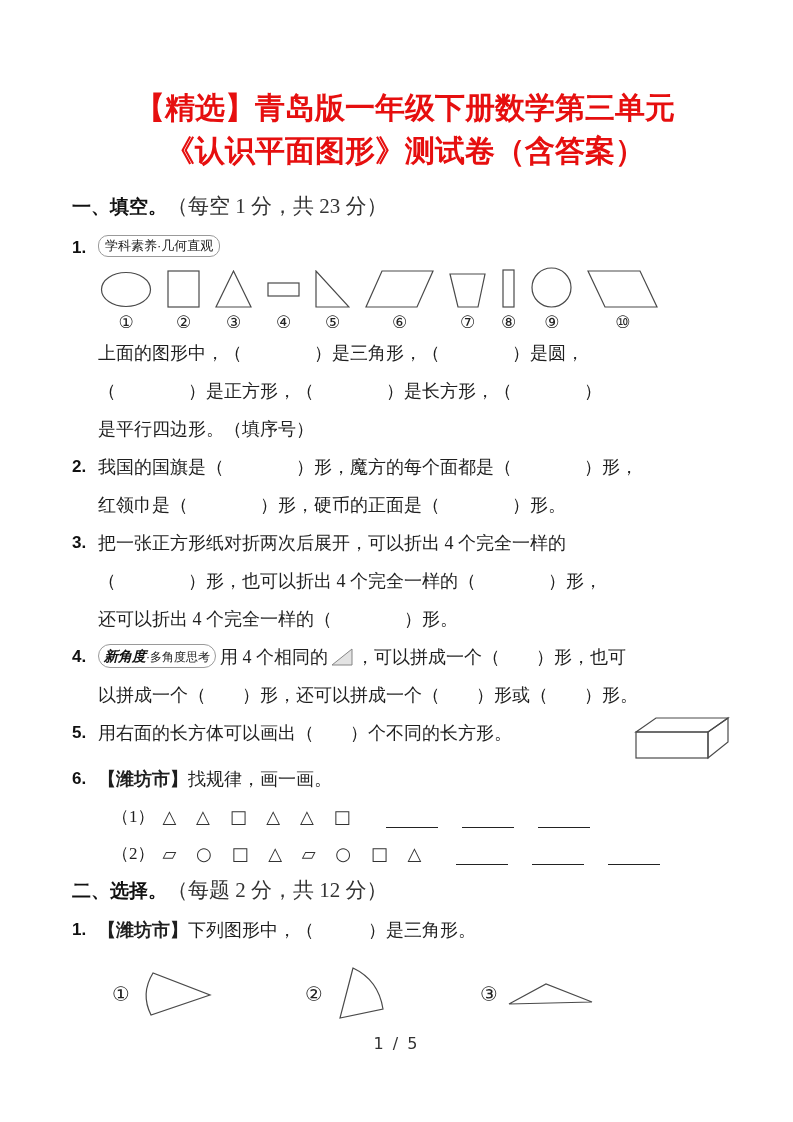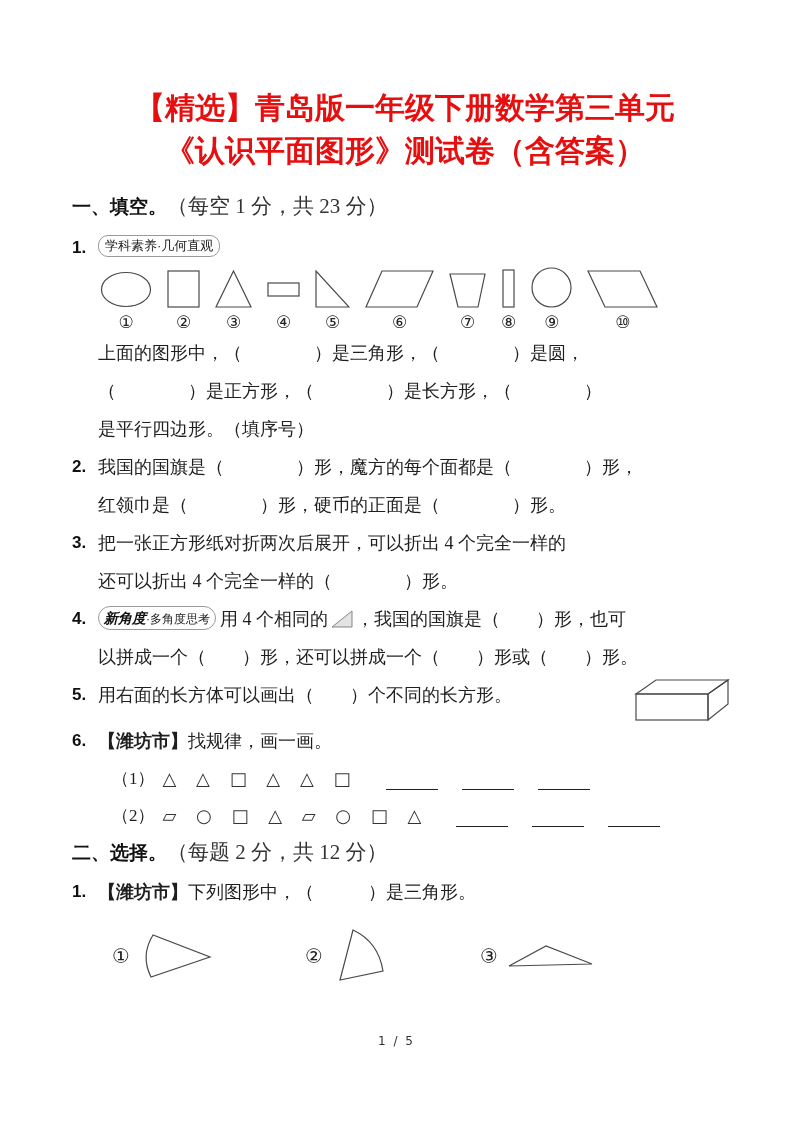--- a/index.html
+++ b/index.html
@@ -46,21 +46,21 @@
   .patlbl { font-size:17px; margin-right:8px; }
   .patseq { font-family:"DejaVu Sans", sans-serif; font-size:18px; letter-spacing:7px;
     color:#333; margin-right:4px; }
   .blank { display:inline-block; width:52px; height:22px;
     border-bottom:1.6px solid #222; margin-left:24px; }
   
   .optrow { display:flex; align-items:center; margin-top:16px; padding-left:40px; }
   .opt { display:flex; align-items:center; margin-right:92px; }
   .optlbl { font-family:"DejaVu Sans", sans-serif; font-size:20px; color:#222; margin-right:9px; }
   .footer { position:absolute; top:1034px; left:0; width:100%; text-align:center;
-    font-family:"DejaVu Sans", sans-serif; font-size:12px; color:#333; letter-spacing:2px; }
+    font-family:"DejaVu Sans", sans-serif; font-size:16px; color:#333; letter-spacing:2px; }
   .inline-tri { vertical-align:-3px; margin:0 3px; }
 </style>
 </head>
 <body>
 
 <div class="page">
 
   <div class="title">
     <div>【精选】青岛版一年级下册数学第三单元</div>
     <div>《认识平面图形》测试卷（含答案）</div>
@@ -146,29 +146,30 @@
 
   <div class="question">
     <span class="qnum">2.</span>
     <div class="qline">我国的国旗是（　　　　）形，魔方的每个面都是（　　　　）形，</div>
     <div class="qline">红领巾是（　　　　）形，硬币的正面是（　　　　）形。</div>
   </div>
 
   <div class="question">
     <span class="qnum">3.</span>
     <div class="qline">把一张正方形纸对折两次后展开，可以折出 4 个完全一样的</div>
+    <div class="qline">（　　　　）形，也可以折出 4 个完全一样的（　　　　）形，</div>
     <div class="qline">还可以折出 4 个完全一样的（　　　　）形。</div>
   </div>
 
   <div class="question">
     <span class="qnum">4.</span>
     <div class="qline">
       <span class="badge4"><span class="badge4-bold">新角度</span><span class="badge4-rest">·多角度思考</span></span><span>用 4 个相同的</span><svg class="inline-tri" width="22" height="19">
           <polygon points="1,18 21,18 21,2" fill="#e3e3e3" stroke="#858585" stroke-width="1"></polygon>
-        </svg><span>，我国的国旗是（　　）形，也可</span>
+        </svg><span>，可以拼成一个（　　）形，也可</span>
     </div>
     <div class="qline">以拼成一个（　　）形，还可以拼成一个（　　）形或（　　）形。</div>
   </div>
 
   <div class="question">
     <span class="qnum">5.</span>
     <div class="q5row">
       <span class="qline">用右面的长方体可以画出（　　）个不同的长方形。</span>
       <svg width="100" height="46">
         <polygon class="ln" points="4,18 24,4 96,4 76,18"></polygon>

